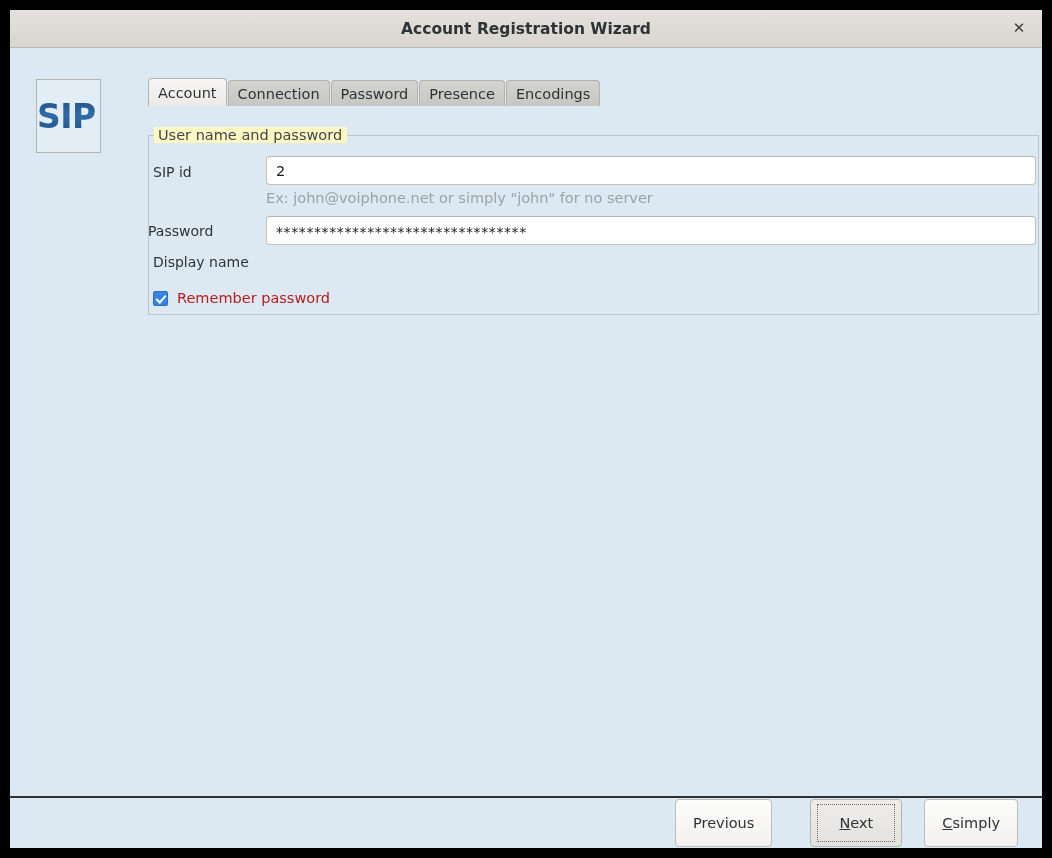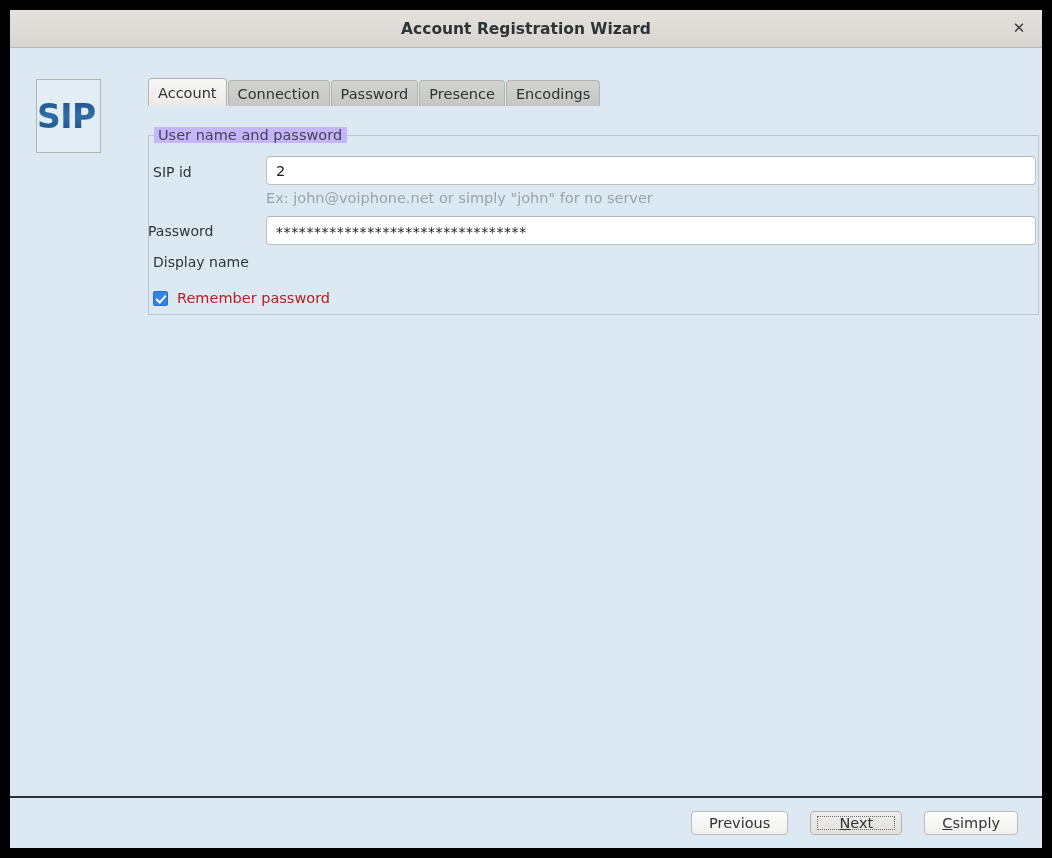--- a/index.html
+++ b/index.html
@@ -141,21 +141,21 @@
     width: 891px;
     height: 180px;
     box-sizing: border-box;
     border: 1px solid #bcc6cc;
     background: transparent;
   }
   .group-legend {
     position: absolute;
     left: 144px;
     top: 79px;
-    background: #c4b5fd;
+    background: #fef9c3;
     padding: 0 5px 0 4px;
     font-size: 14.5px;
     color: #41464a;
     white-space: nowrap;
   }
 
   
   .field-label {
     position: absolute;
     font-size: 14px;
@@ -246,37 +246,38 @@
     background: #dde9f2;
     display: flex;
     align-items: center;
     justify-content: flex-end;
     padding-right: 24px;
     box-sizing: border-box;
     gap: 22px;
   }
   .btn {
     min-width: 92px;
-    height: 24px;
+    height: 48px;
     box-sizing: border-box;
     padding: 0 17px;
     border: 1px solid #bcbcb8;
     border-radius: 4px;
     background: linear-gradient(to bottom, #fcfcfb 0%, #f2f1ef 100%);
     font-size: 14.5px;
     color: #2e3436;
     display: flex;
     align-items: center;
     justify-content: center;
     cursor: pointer;
     position: relative;
   }
   .btn.focused {
     background: linear-gradient(to bottom, #eeedeb 0%, #e3e2df 100%);
     border-color: #b4b4b0;
+    margin-left: 16px;
   }
   .btn.focused .focus-ring {
     position: absolute;
     left: 6px;
     right: 6px;
     top: 4px;
     bottom: 4px;
     border: 1px dotted #6b6b6b;
     pointer-events: none;
   }

